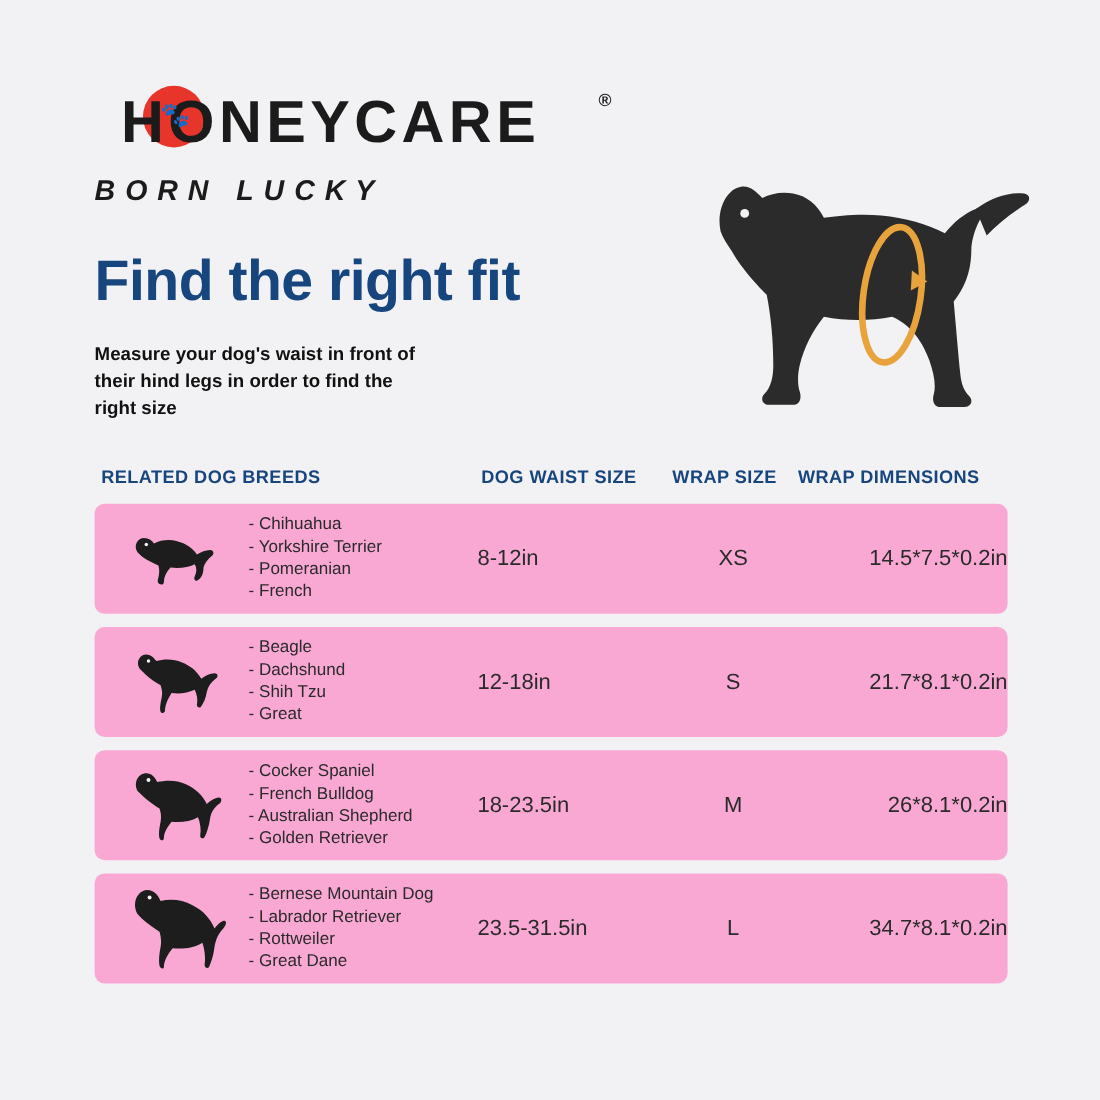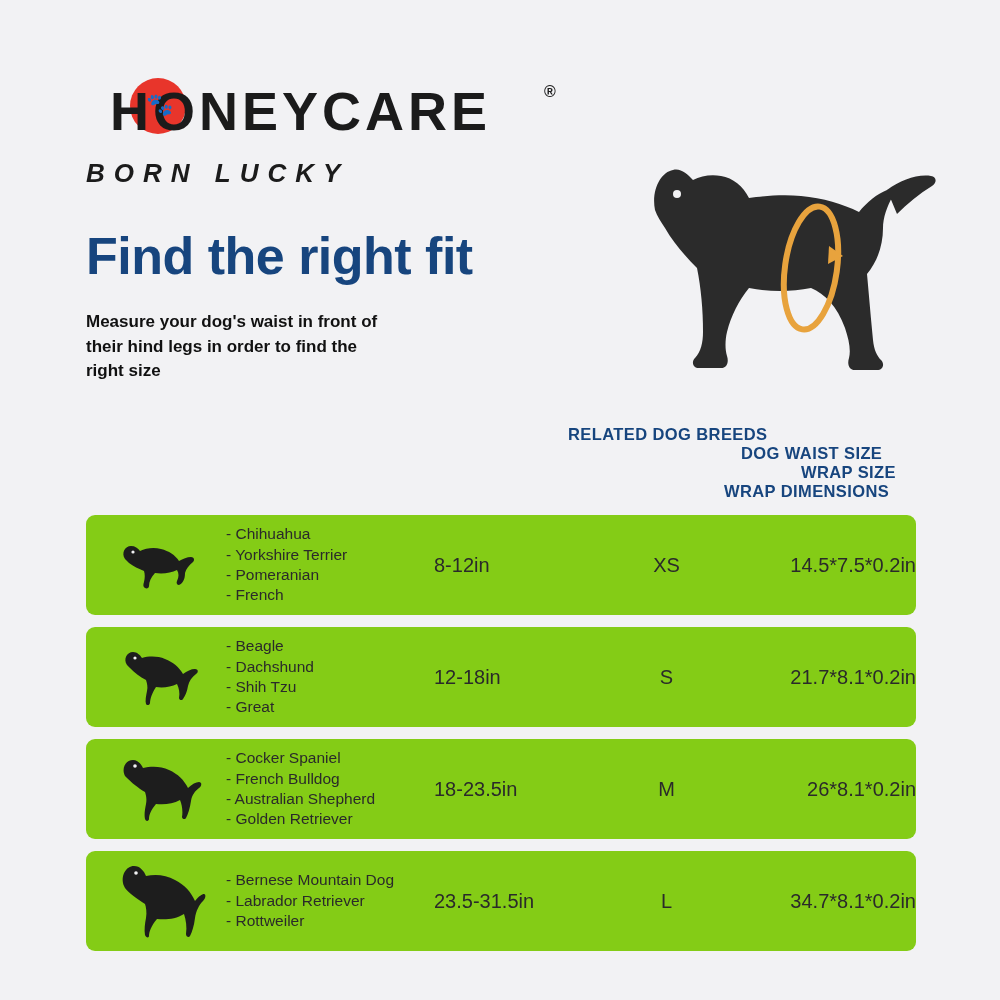--- a/index.html
+++ b/index.html
@@ -124,31 +124,30 @@
   }
   .table-head {
     display: flex;
     align-items: flex-end;
     padding: 0 0 14px 0;
     font-family: "Liberation Sans", sans-serif;
     font-weight: bold;
     font-size: 16.5px;
     letter-spacing: 0.4px;
     color: #17457e;
-    flex-direction: column;
   }
   .col-breeds  { width: 348px; padding-left: 6px; }
   .col-waist   { width: 175px; text-align: left; }
   .col-size    { width: 115px; text-align: left; }
   .col-dims    { width: 192px; text-align: left; }
 
   .row {
     display: flex;
     align-items: center;
-    background: #84cc16;
+    background: #f9a8d4;
     border-radius: 9px;
     height: 100px;
     margin-bottom: 12px;
   }
   .row .cell-icon {
     width: 140px;
     display: flex;
     align-items: center;
     justify-content: center;
   }
@@ -297,20 +296,21 @@
           C93,32 96,30 98,30 C100,30 100,34 97,37 C93,41 90,47 89,54 C88,62 86,68 84,72 C83,74 80,73 80,70
           C81,63 80,56 78,50 C70,55 60,56 51,55 C45,62 43,68 43,72 C43,74 40,74 39,71 C38,66 39,59 40,54
           C41,48 40,43 39,40 C31,35 23,29 19,24 Z"></path>
             <circle cx="30" cy="9" r="1.8" fill="#f2f2f4"></circle>
           </svg>
       </div>
       <div class="cell-breeds">
         <div class="breed-line">- Bernese Mountain Dog</div>
         <div class="breed-line">- Labrador Retriever</div>
         <div class="breed-line">- Rottweiler</div>
+        <div class="breed-line">- Great Dane</div>
       </div>
       <div class="cell-waist">23.5-31.5in</div>
       <div class="cell-size">L</div>
       <div class="cell-dims">34.7*8.1*0.2in</div>
     </div>
 
   </div>
 </div>
 
 </body></html>

